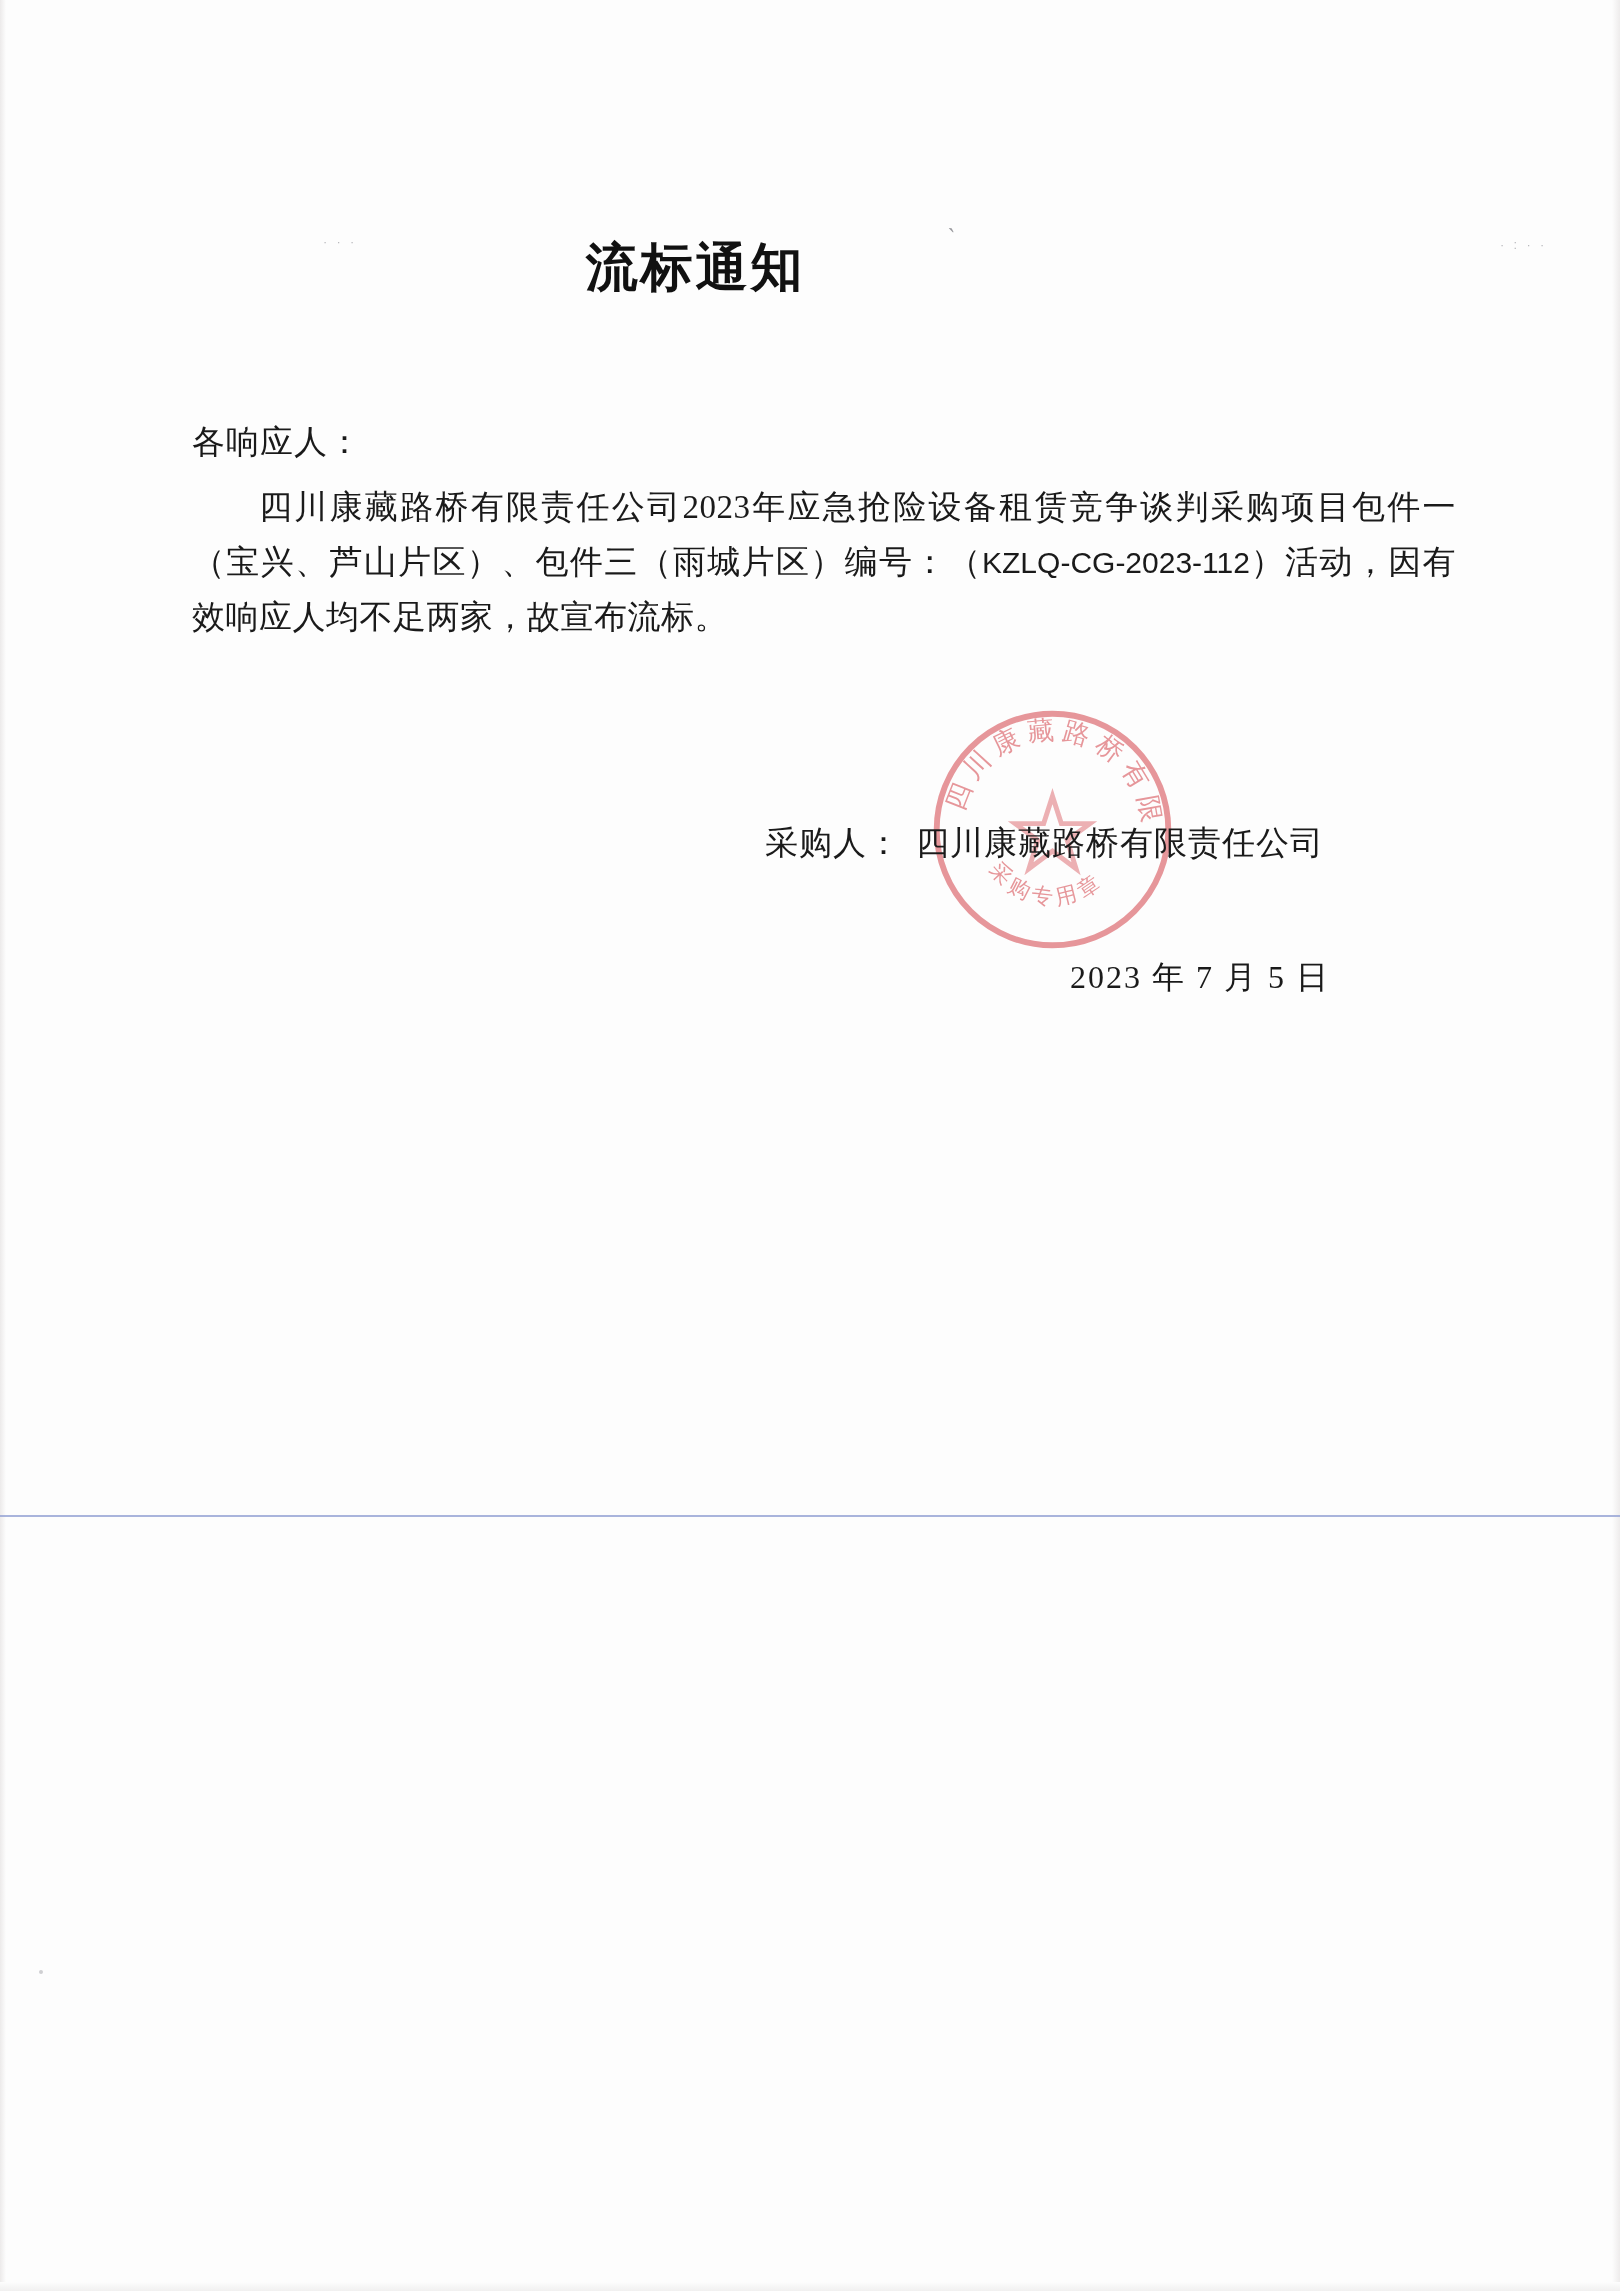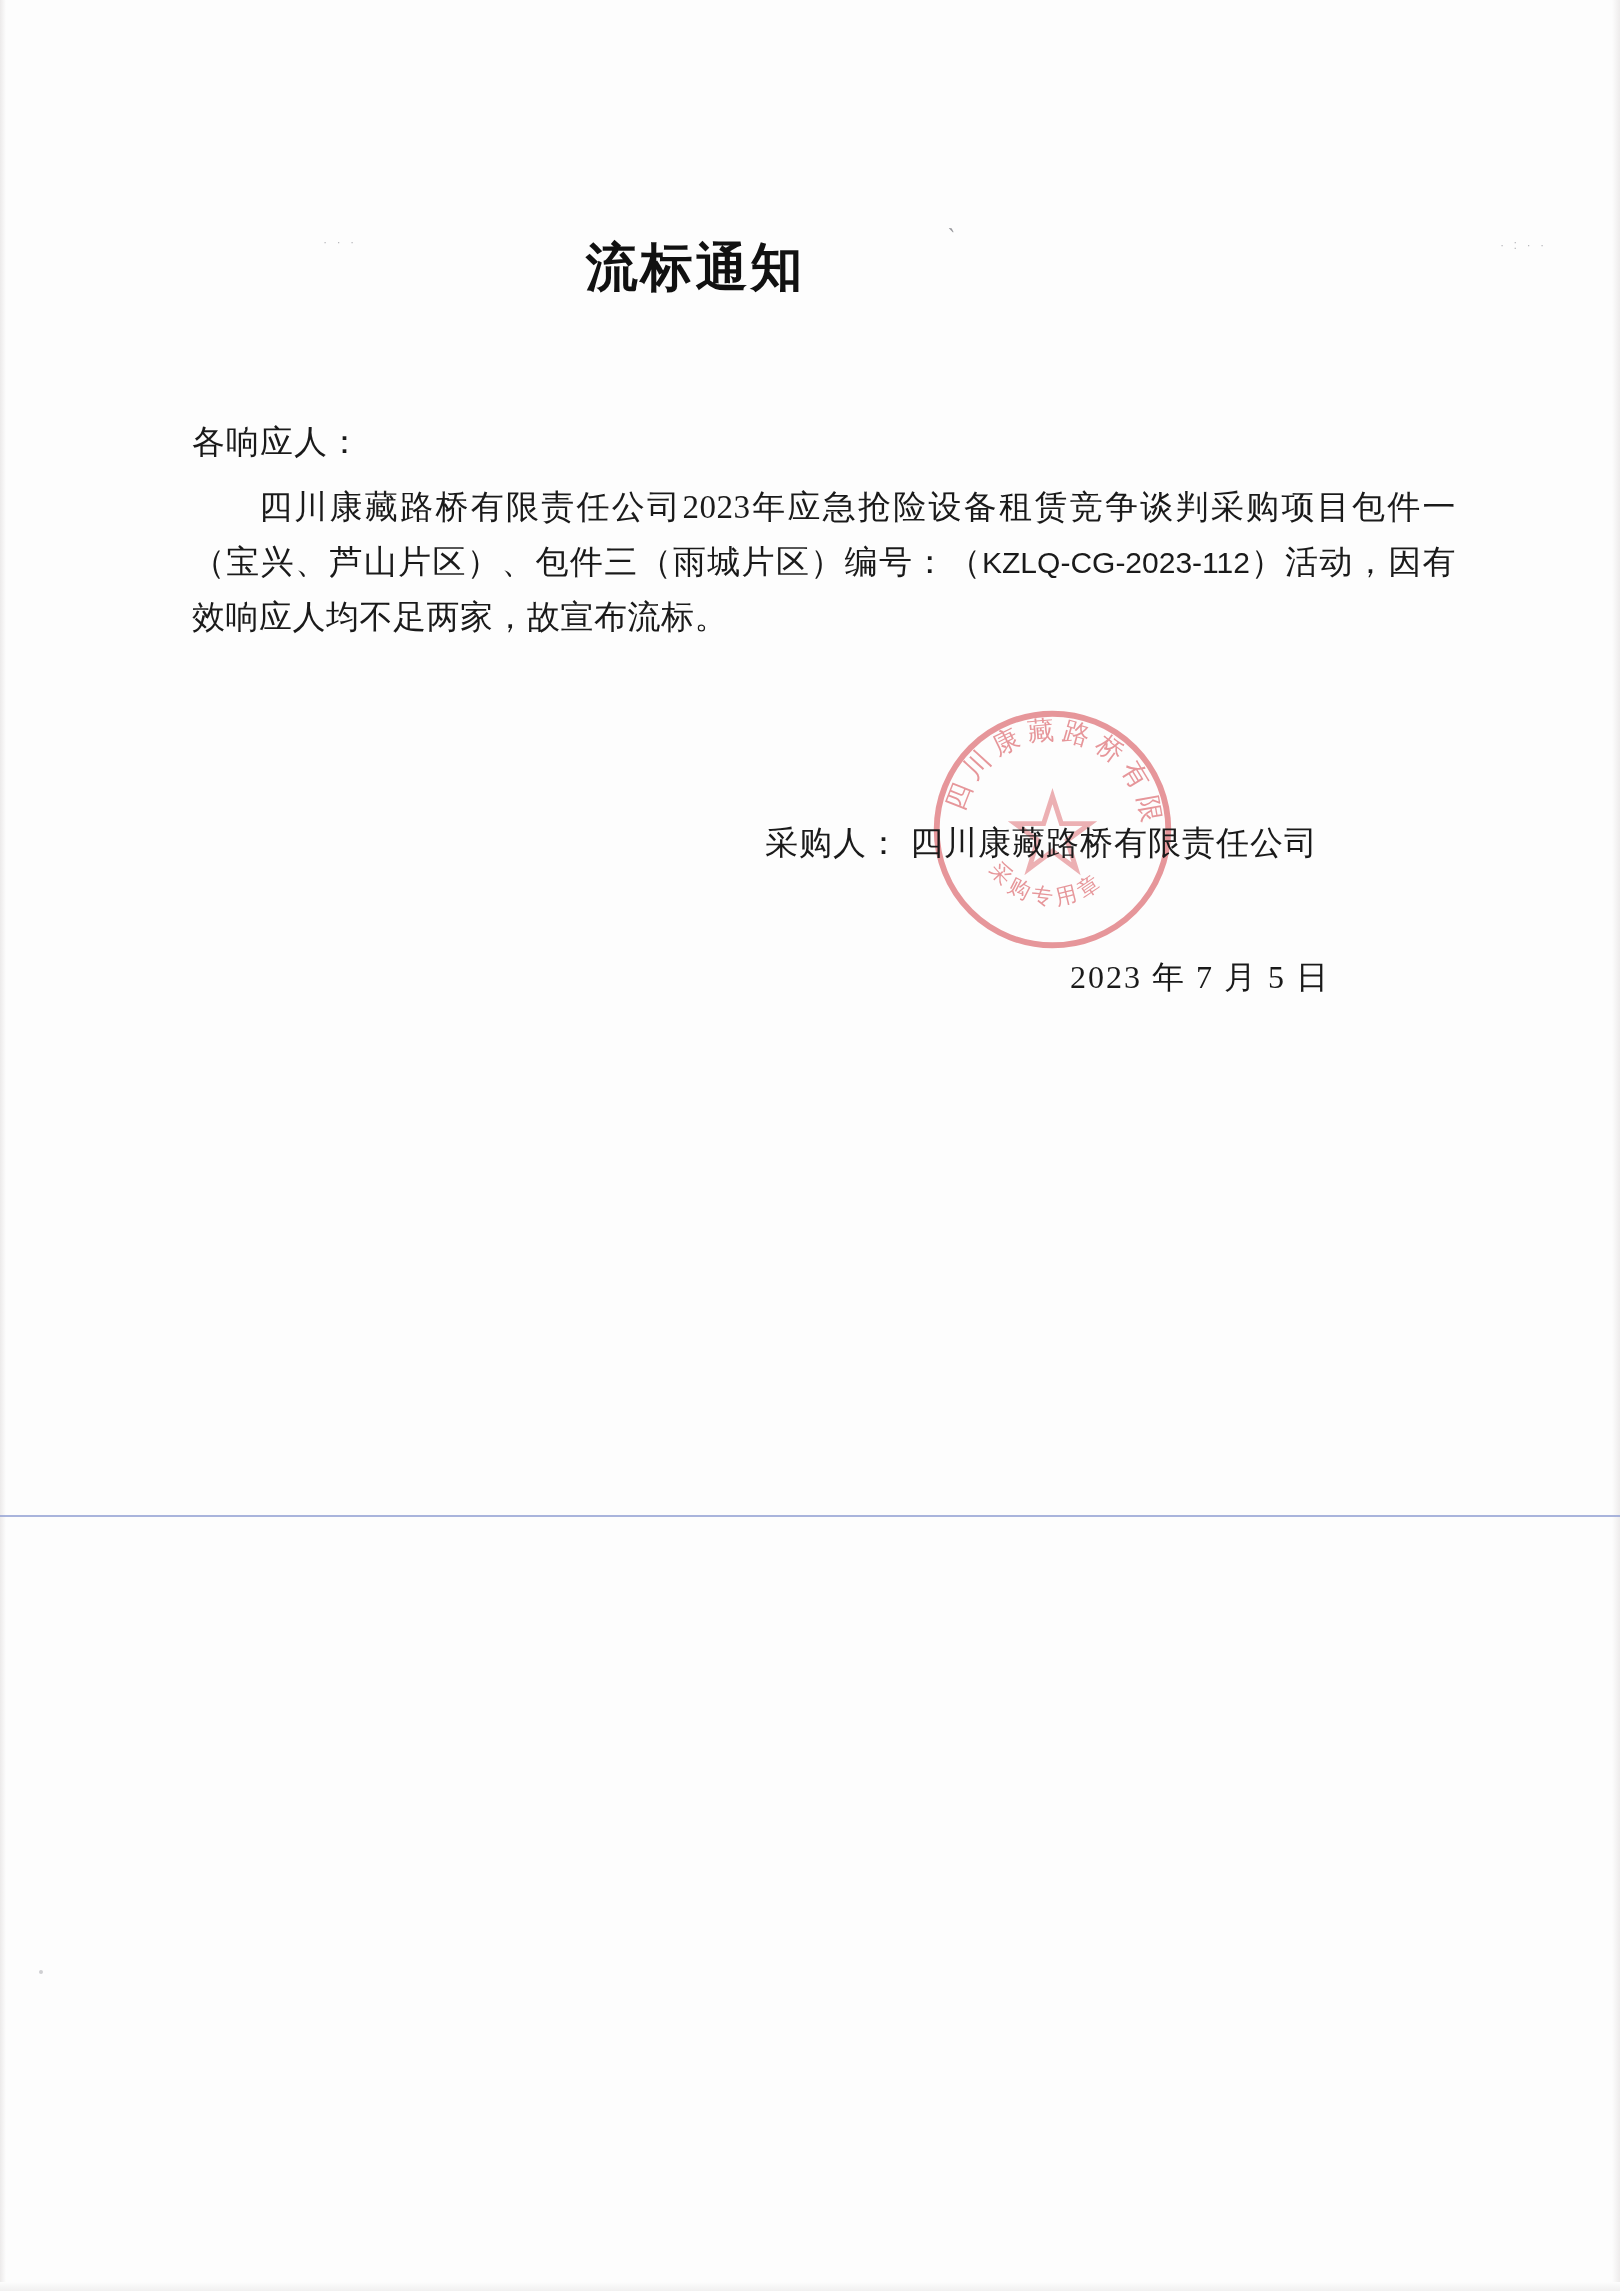--- a/index.html
+++ b/index.html
@@ -114,21 +114,21 @@
 
   
   #signature-line {
     position: absolute;
     left: 765px;
     top: 821px;
     font-size: 33px;
     letter-spacing: 1px;
     white-space: nowrap;
   }
-  #signature-label { margin-right: 9px; }
+  #signature-label { margin-right: 15px; }
 
   #date-line {
     position: absolute;
     left: 1070px;
     top: 956px;
     font-size: 32px;
     letter-spacing: 2px;
     white-space: nowrap;
   }
 

